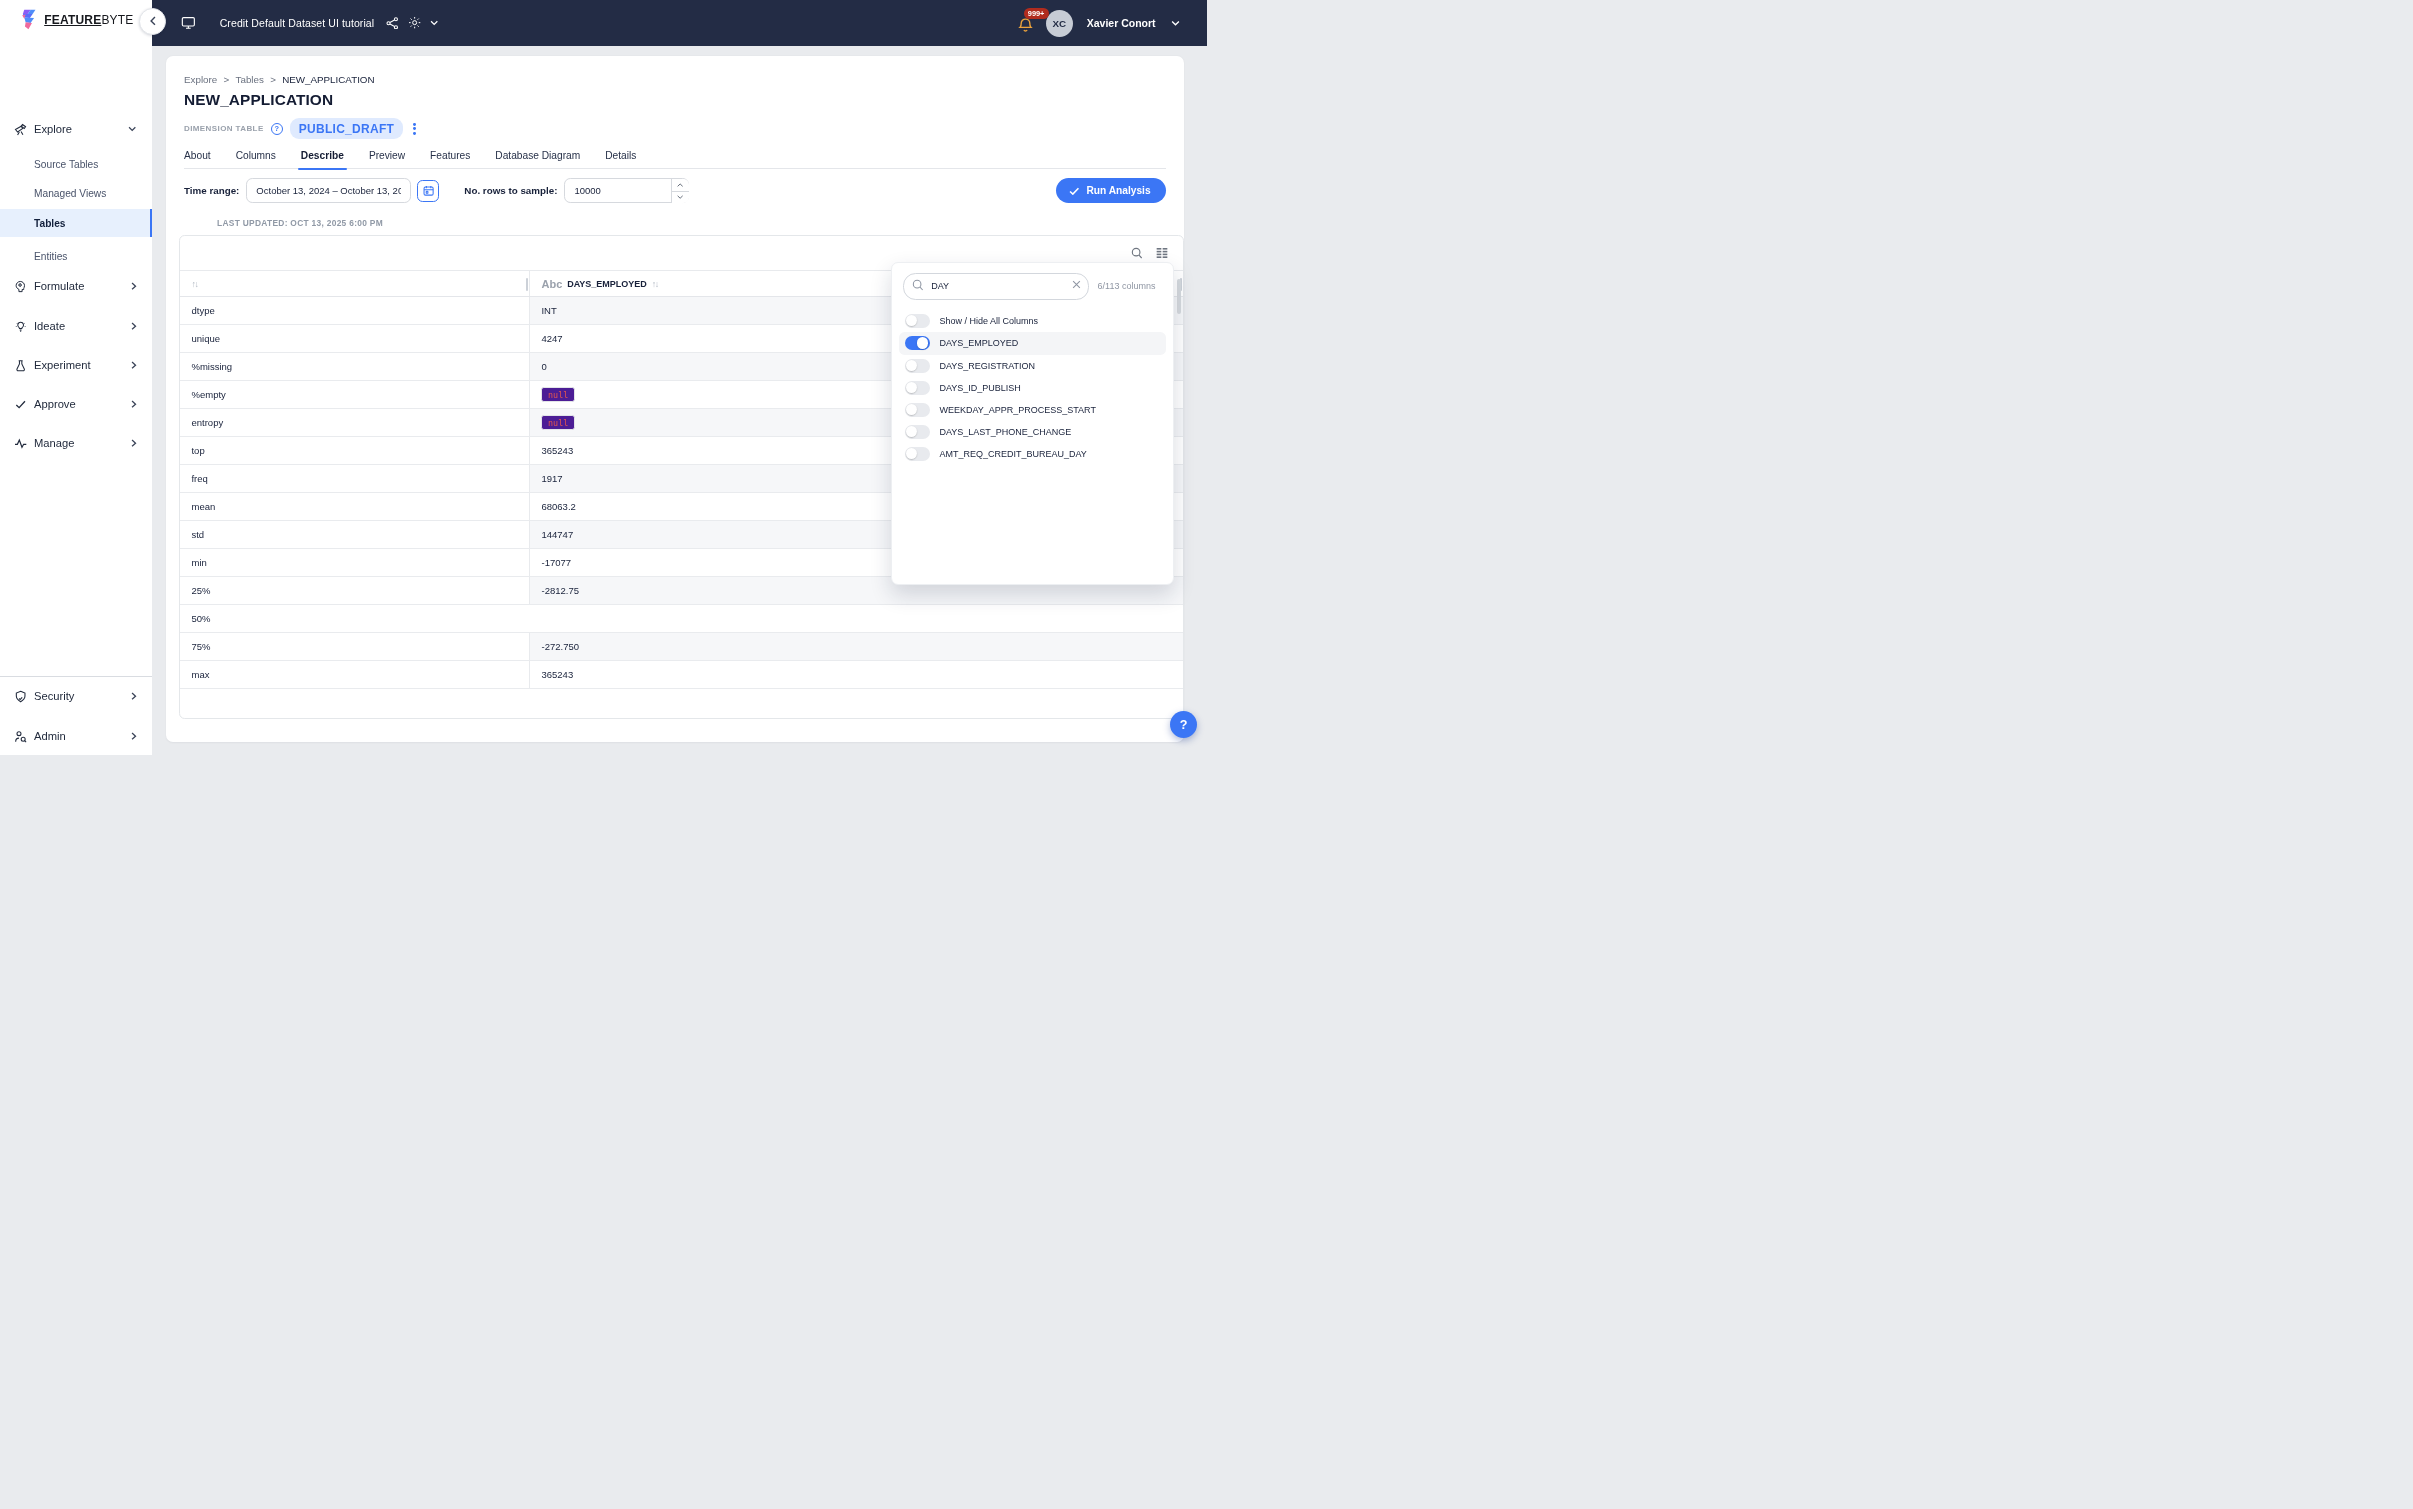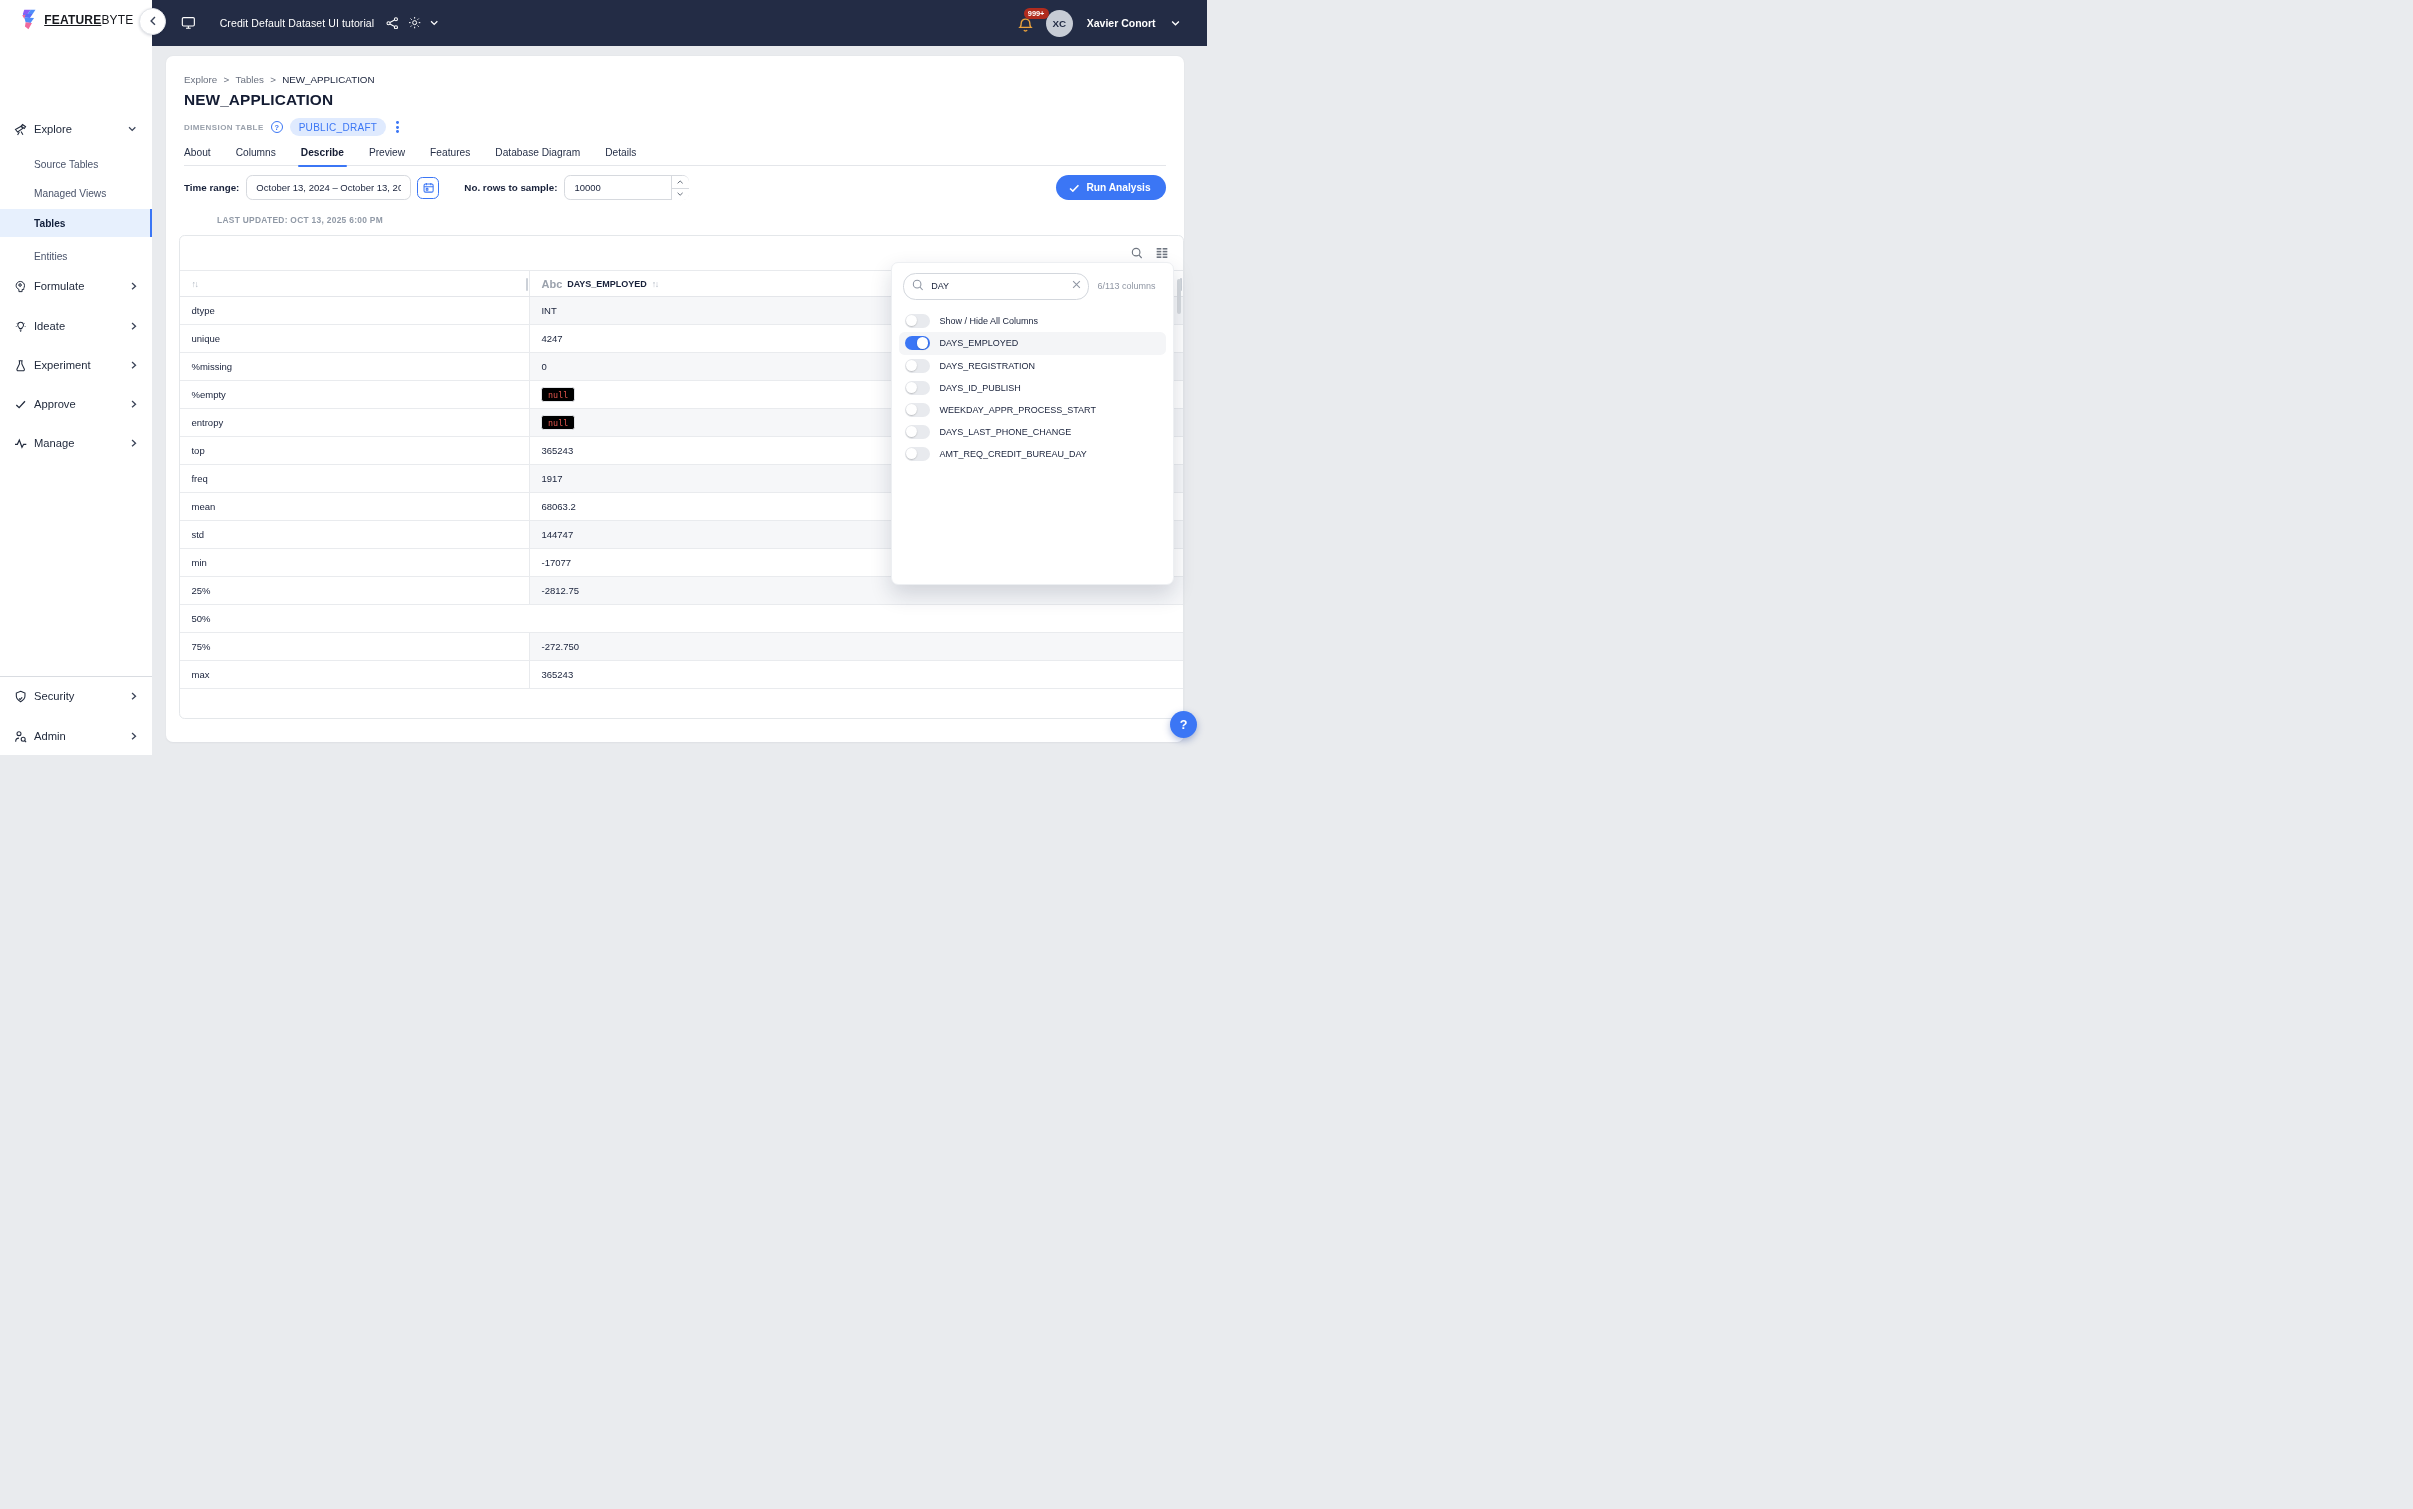--- a/index.html
+++ b/index.html
@@ -34,21 +34,21 @@
   .side-divider { position:absolute; left:0; top:676px; width:152px; height:0.7px; background:#d9dce1; }
 
   
   .panel { position:absolute; left:166px; top:56px; width:1018px; height:686px; background:#fff; border-radius:7px; box-shadow:0 0.7px 2.1px rgba(16,24,40,.05); padding:18px 0 0 18px; }
   .breadcrumb { display:flex; gap:6.3px; font-size:9.8px; color:#6b7280; align-items:center; }
   .crumb-current { color:#18213a; font-weight:500; }
   .page-title { margin-top:6.3px; font-size:15.4px; font-weight:800; color:#141c33; letter-spacing:0.1px; }
   .meta-row { margin-top:9px; display:flex; align-items:center; gap:7px; }
   .type-label { font-size:8px; font-weight:700; color:#9aa1ac; letter-spacing:0.4px; }
   .q-circle { width:12px; height:12px; border-radius:50%; border:1.1px solid #3b76f5; color:#3b76f5; font-size:7.4px; font-weight:700; display:flex; align-items:center; justify-content:center; }
-  .status-pill { background:#dfeafe; color:#3b76f5; font-size:10px; font-weight:400; letter-spacing:0.3px; padding:3.5px 9px; border-radius:9px; }
+  .status-pill { background:#dfeafe; color:#3b76f5; font-size:12px; font-weight:700; letter-spacing:0.3px; padding:3.5px 9px; border-radius:9px; }
   .kebab { display:flex; flex-direction:column; gap:1.8px; padding:1.4px 2.8px; cursor:pointer; }
   .kebab i { width:2.8px; height:2.8px; border-radius:50%; background:#3b76f5; }
   .tabs { margin-top:10.5px; display:flex; gap:25px; border-bottom:1.4px solid #e4e6ea; width:calc(100% - 18px); }
   .tab { font-size:10.2px; color:#273149; padding-bottom:7.7px; cursor:pointer; position:relative; }
   .tab.active { font-weight:700; color:#141c33; }
   .tab.active:after { content:""; position:absolute; left:-2.8px; right:-2.8px; bottom:-1.4px; height:2.1px; background:#3b76f5; border-radius:1.4px; }
 
   
   .controls { margin-top:9px; width:calc(100% - 18px); display:flex; align-items:center; }
   .ctl-label { font-size:9.8px; font-weight:700; color:#18213a; }
@@ -74,21 +74,21 @@
   .th-col { flex:1; border-left:0.7px solid #e8eaed; display:flex; align-items:center; padding-left:11.2px; gap:4.9px; position:relative; }
   .sort-glyph { color:#b3bac4; font-size:9px; letter-spacing:-1.4px; }
   .abc-tag { color:#9aa1ac; font-size:11px; font-weight:600; }
   .col-name { font-size:9px; font-weight:700; color:#18213a; }
   .resize-handle { position:absolute; right:1.4px; top:7px; width:2.1px; height:12.6px; background:#ccd1d8; border-radius:1.4px; }
   .tbody { position:absolute; top:61px; left:0; right:0; }
   .trow { display:flex; height:28px; border-bottom:0.7px solid #e9ebee; }
   .scell { width:349px; display:flex; align-items:center; padding-left:11.2px; font-size:9.5px; color:#18213a; background:#fff; }
   .vcell { flex:1; border-left:0.7px solid #e8eaed; display:flex; align-items:center; padding-left:11.2px; font-size:9.5px; color:#18213a; }
   .trow:nth-child(odd) .vcell { background:#f6f7f9; }
-  .null-badge { font-family:"DejaVu Sans Mono", monospace; font-size:8.4px; color:#e4574e; background:#000000; border:0.7px solid #e3e5e8; border-radius:2.8px; padding:1.4px 5.6px; }
+  .null-badge { font-family:"DejaVu Sans Mono", monospace; font-size:8.4px; color:#e4574e; background:#4c1d95; border:0.7px solid #e3e5e8; border-radius:2.8px; padding:1.4px 5.6px; }
   .v-scrollthumb { position:absolute; right:2.1px; top:43px; width:3.5px; height:35px; background:#d6dade; border-radius:2.1px; }
 
   
   .popover { position:absolute; left:891px; top:262px; width:283px; height:323px; background:#fff; border:0.7px solid #edeff2; border-radius:7px; box-shadow:0 9.8px 21px rgba(20,30,60,.16); z-index:8; padding:9.8px 0 0 0; }
   .pop-head { display:flex; align-items:center; padding:0 9.8px 0 11.2px; gap:8.4px; }
   .pop-search { position:relative; width:186px; }
   .pop-search input { width:186px; height:27px; border:0.7px solid #d3d7dd; border-radius:12.6px; padding:0 24px 0 27px; font-size:9px; color:#18213a; font-family:"Liberation Sans", sans-serif; }
   .pop-search .mag { position:absolute; left:9px; top:6.3px; color:#8f96a3; }
   .pop-search .clear-x { position:absolute; right:8.4px; top:7px; color:#8f96a3; cursor:pointer; }
   .pop-count { font-size:9px; color:#8f96a3; white-space:nowrap; }

